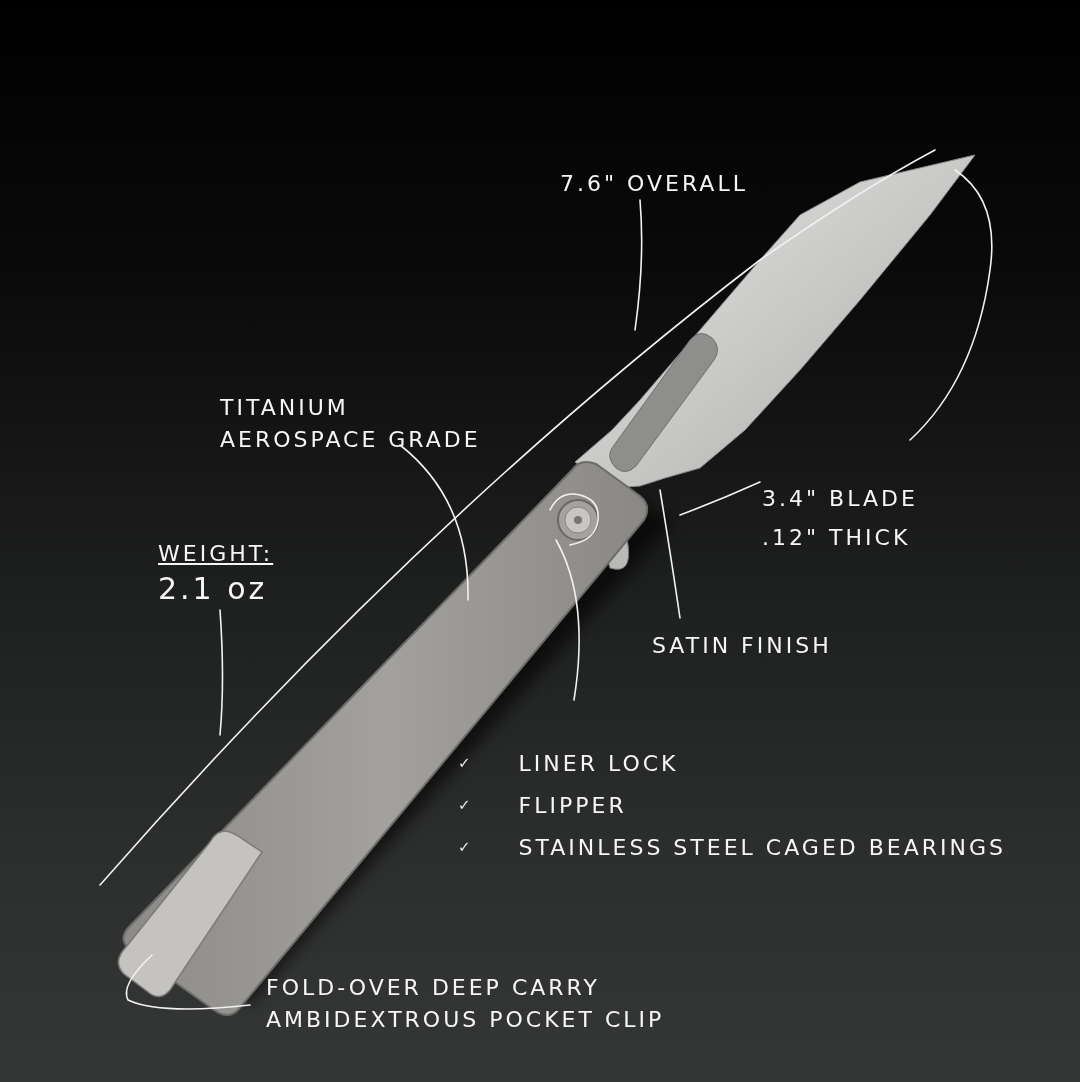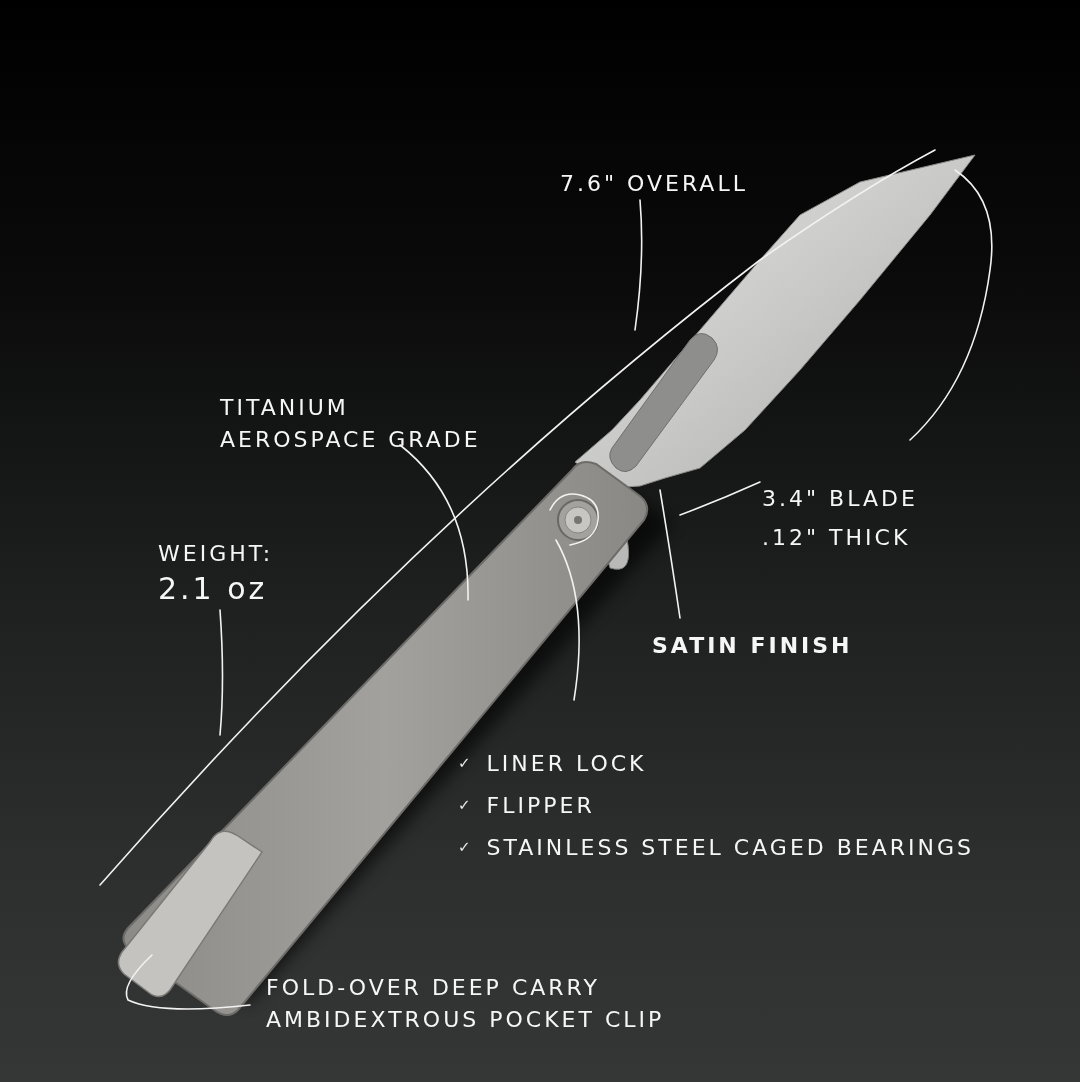--- a/index.html
+++ b/index.html
@@ -20,21 +20,21 @@
     white-space: nowrap;
     line-height: 1.45;
     font-family: "DejaVu Sans", sans-serif;
   }
   .label .line { display: block; }
   .sz-md { font-size: 22px; }
   .sz-lg { font-size: 26px; }
   .feat-list { position: absolute; left: 458px; top: 742px; margin: 0; padding: 0; list-style: none; }
   .feat-list li { display: flex; align-items: center; height: 42px; }
   .check { font-size: 15px; margin-right: 16px; color: #eaeaea; }
-  .feat-text { font-size: 22px; letter-spacing: 3px; text-transform: uppercase; color: #f6f6f6; }
+  .feat-text { font-size: 22px; letter-spacing: 3px; text-transform: uppercase; color: #f6f6f6; margin-left: 32px; }
 </style>
 </head>
 <body>
 
 <div class="stage">
 
   <svg class="art" width="1080" height="1082" viewBox="0 0 1080 1082">
     <defs>
       <linearGradient id="bladeGrad" x1="0" y1="0" x2="1" y2="1">
         <stop offset="0" stop-color="#e6e6e4"></stop>
@@ -90,30 +90,30 @@
   <div class="label sz-md" style="left:560px; top:168px;">
     <span class="line">7.6" overall</span>
   </div>
 
   <div class="label sz-md" style="left:220px; top:392px;">
     <span class="line">titanium</span>
     <span class="line">Aerospace grade</span>
   </div>
 
   <div class="label sz-lg" style="left:158px; top:540px; line-height:1.3;">
-    <span class="line" style="font-size:22px;">Weight:</span>
+    <span class="line" style="font-size:22px;text-decoration:underline;">Weight:</span>
     <span class="line" style="font-size:30px; text-transform:none;">2.1 oz</span>
   </div>
 
   <div class="label sz-md" style="left:762px; top:480px; line-height:1.75;">
     <span class="line">3.4" blade</span>
     <span class="line">.12" thick</span>
   </div>
 
-  <div class="label sz-md" style="left:652px; top:630px;font-weight:bold;">
+  <div class="label sz-md" style="left:652px; top:630px;">
     <span class="line">Satin finish</span>
   </div>
 
   <ul class="feat-list">
     <li>
       <span class="check">✓</span>
       <span class="feat-text">Liner lock</span>
     </li>
     <li>
       <span class="check">✓</span>

